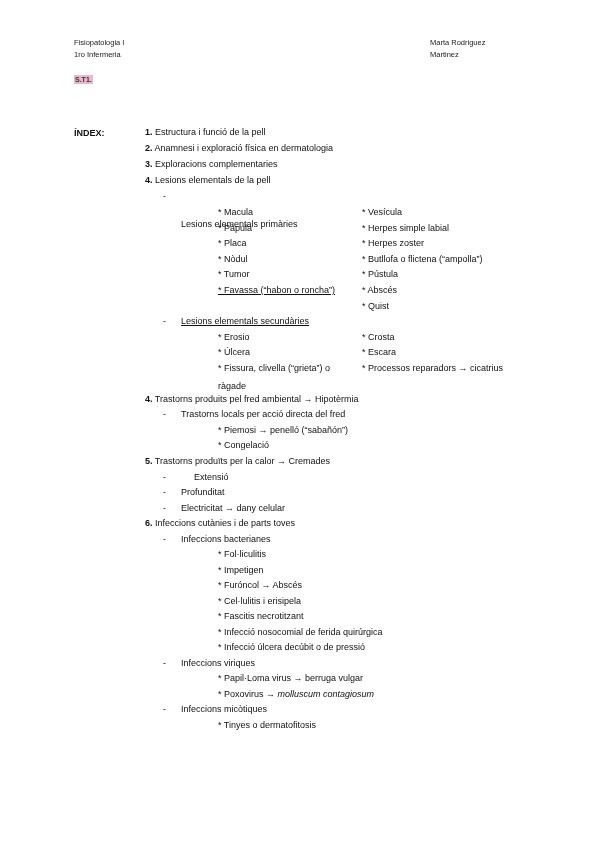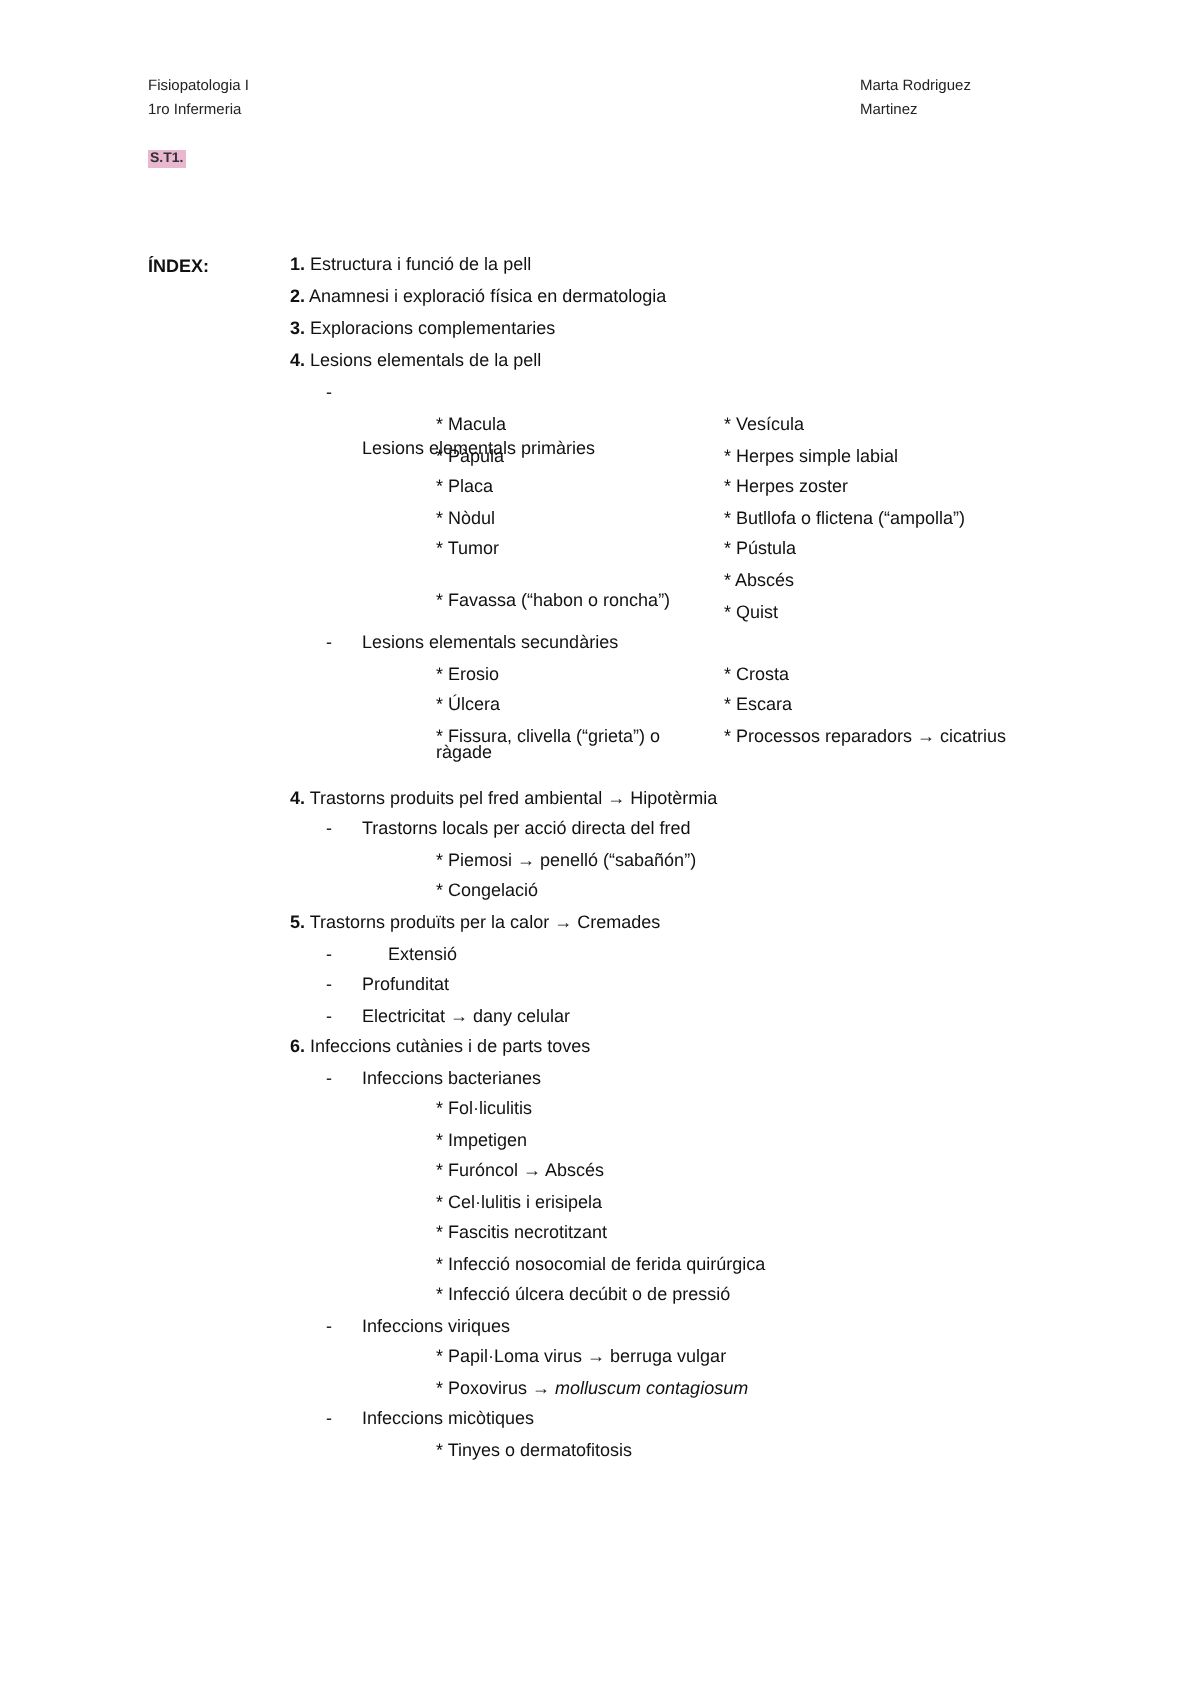--- a/index.html
+++ b/index.html
@@ -108,37 +108,37 @@
     </div>
 
     <div class="dash" style="left:163px; top:190px;">-</div>
     <div class="line" style="left:181px; top:190px;margin-top:28px;">Lesions elementals primàries</div>
 
     <div class="line" style="left:218px; top:206px;">* Macula</div>
     <div class="line" style="left:218px; top:222px;">* Pàpula</div>
     <div class="line" style="left:218px; top:237px;">* Placa</div>
     <div class="line" style="left:218px; top:253px;">* Nòdul</div>
     <div class="line" style="left:218px; top:268px;">* Tumor</div>
-    <div class="line" style="left:218px; top:294px;">* Favassa (“habon o roncha”)</div>
+    <div class="line" style="left:218px; top:284px;text-decoration:underline;">* Favassa (“habon o roncha”)</div>
 
     <div class="line" style="left:362px; top:206px;">* Vesícula</div>
     <div class="line" style="left:362px; top:222px;">* Herpes simple labial</div>
     <div class="line" style="left:362px; top:237px;">* Herpes zoster</div>
     <div class="line" style="left:362px; top:253px;">* Butllofa o flictena (“ampolla”)</div>
     <div class="line" style="left:362px; top:268px;">* Pústula</div>
     <div class="line" style="left:362px; top:284px;">* Abscés</div>
     <div class="line" style="left:362px; top:300px;">* Quist</div>
 
     <div class="dash" style="left:163px; top:315px;">-</div>
-    <div class="line" style="left:181px; top:315px;">Lesions elementals secundàries</div>
+    <div class="line" style="left:181px; top:315px;text-decoration:underline;">Lesions elementals secundàries</div>
 
     <div class="line" style="left:218px; top:331px;">* Erosio</div>
     <div class="line" style="left:218px; top:346px;">* Úlcera</div>
     <div class="line" style="left:218px; top:362px;">* Fissura, clivella (“grieta”) o</div>
-    <div class="line" style="left:218px; top:370px;">ràgade</div>
+    <div class="line" style="left:218px; top:380px;">ràgade</div>
 
     <div class="line" style="left:362px; top:331px;">* Crosta</div>
     <div class="line" style="left:362px; top:346px;">* Escara</div>
     <div class="line" style="left:362px; top:362px;">* Processos reparadors → cicatrius</div>
 
     <div class="line" style="left:145px; top:393px;">
       <span class="num">4.</span><span> Trastorns produits pel fred ambiental → Hipotèrmia</span>
     </div>
     <div class="dash" style="left:163px; top:408px;">-</div>
     <div class="line" style="left:181px; top:408px;">Trastorns locals per acció directa del fred</div>

